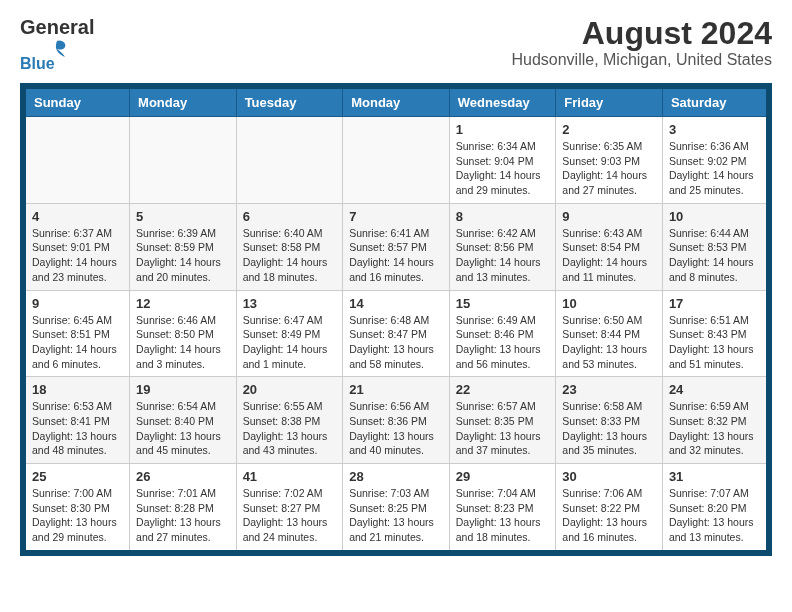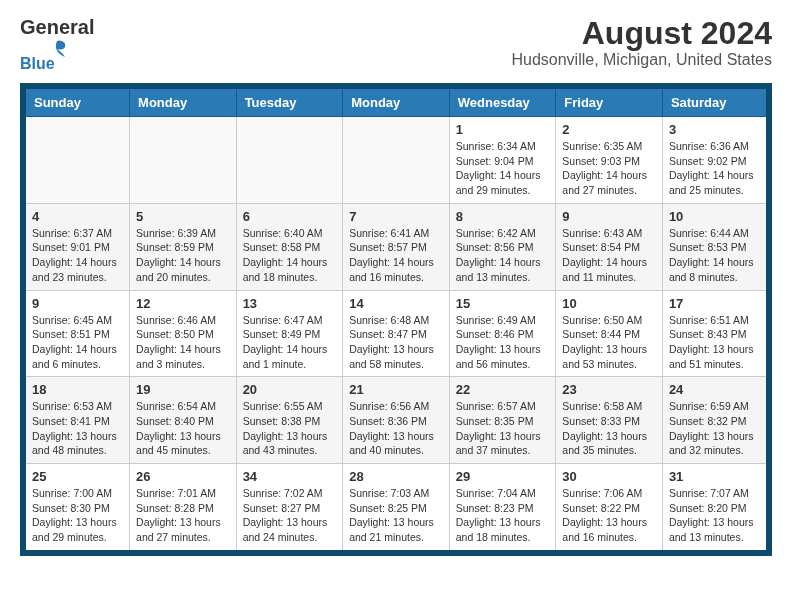--- a/index.html
+++ b/index.html
@@ -221,21 +221,21 @@
       <tr>
         <td>
           <div class="day-number">25</div>
           <div class="day-content">Sunrise: 7:00 AM<br>Sunset: 8:30 PM<br>Daylight: 13 hours and 29 minutes.</div>
         </td>
         <td>
           <div class="day-number">26</div>
           <div class="day-content">Sunrise: 7:01 AM<br>Sunset: 8:28 PM<br>Daylight: 13 hours and 27 minutes.</div>
         </td>
         <td>
-          <div class="day-number">34</div>
+          <div class="day-number">41</div>
           <div class="day-content">Sunrise: 7:02 AM<br>Sunset: 8:27 PM<br>Daylight: 13 hours and 24 minutes.</div>
         </td>
         <td>
           <div class="day-number">28</div>
           <div class="day-content">Sunrise: 7:03 AM<br>Sunset: 8:25 PM<br>Daylight: 13 hours and 21 minutes.</div>
         </td>
         <td>
           <div class="day-number">29</div>
           <div class="day-content">Sunrise: 7:04 AM<br>Sunset: 8:23 PM<br>Daylight: 13 hours and 18 minutes.</div>
         </td>

